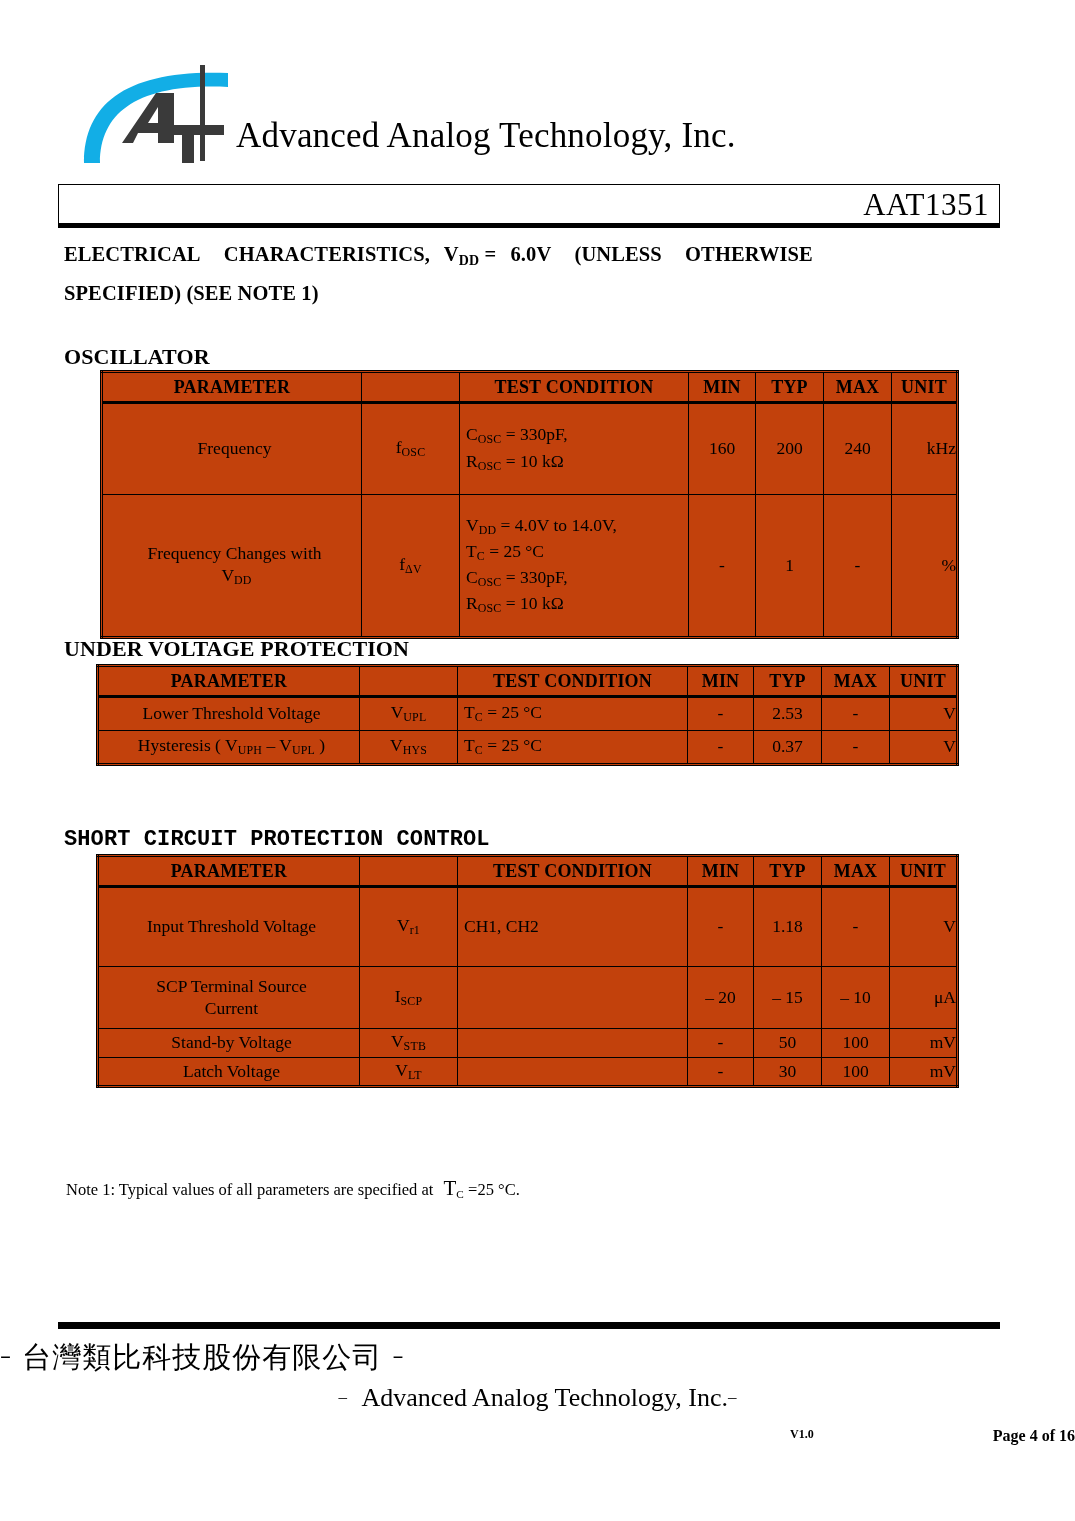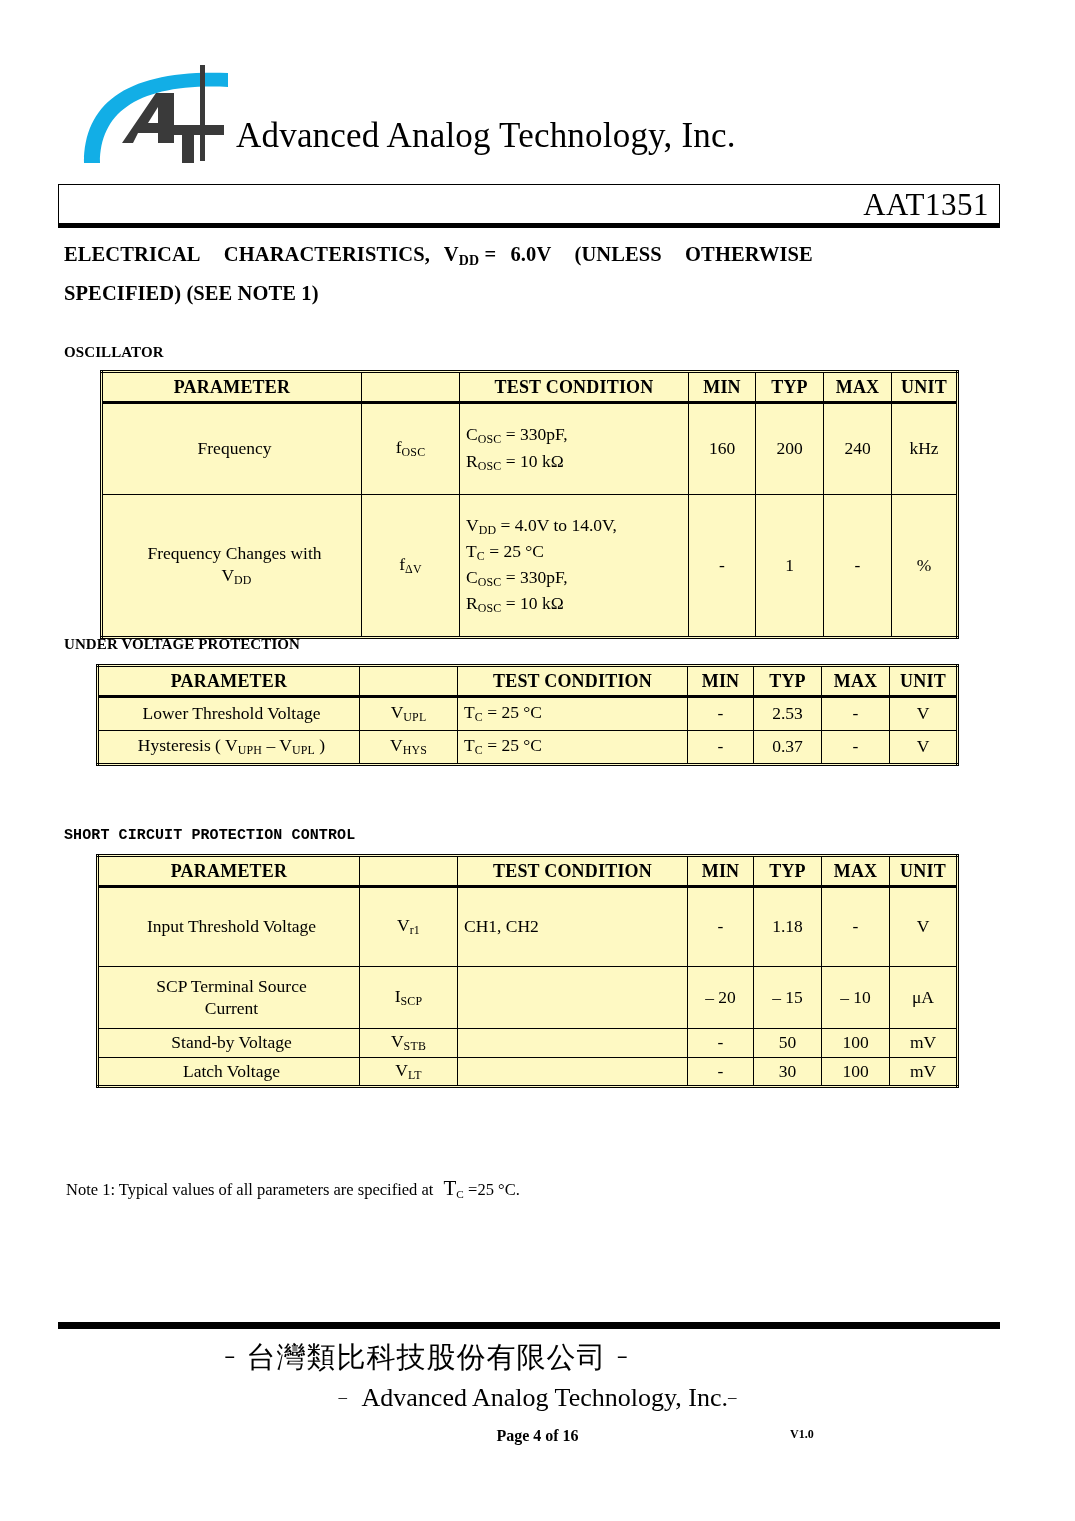--- a/index.html
+++ b/index.html
@@ -71,34 +71,34 @@
     font-size: 20.5px;
     line-height: 32px;
     letter-spacing: 0.1px;
   }
   #main-title .sp { display:inline-block; width: 9px; }
 
   
   .section-label {
     position: absolute;
     font-weight: bold;
-    font-size: 15px;
+    font-size: 22px;
     letter-spacing: 0.1px;
     white-space: nowrap;
   }
   #label-osc  { left: 64px; top: 344px; }
   #label-uvp  { left: 64px; top: 636px; }
   #label-scp  { left: 64px; top: 827px; font-family: Liberation Mono, monospace; }
 
   
   table.spec {
     position: absolute;
     border-collapse: collapse;
     table-layout: fixed;
-    background: #fef9c3;
+    background: #c2410c;
   }
   table.spec td, table.spec th {
     border: 1px solid #000;
     padding: 0;
     font-weight: normal;
     font-size: 17.5px;
     vertical-align: middle;
     line-height: 1.25;
   }
   table.spec thead th {
@@ -110,21 +110,21 @@
     height: 28px;
   }
   
   table.spec {
     border: 3px double #000;
   }
   .c-param   { text-align: center;   padding-left: 5px !important; }
   .c-sym     { text-align: center; }
   .c-cond    { text-align: left;   padding-left: 6px !important; }
   .c-num     { text-align: center; }
-  .c-unit    { text-align: center; }
+  .c-unit    { text-align: right; }
 
   .cond-line { display: block; margin: 3px 0 3px 0; }
 
   
   sub { font-size: 0.68em; vertical-align: -0.28em; letter-spacing: 0.2px; }
 
   
   #note1 {
     position: absolute;
     left: 66px;
@@ -139,42 +139,42 @@
     left: 58px;
     top: 1322px;
     width: 942px;
     height: 7px;
     background: #000;
   }
   #footer-cn {
     position: absolute;
     left: 0; top: 1338px;
     width: 853px;
-    text-align: center;
+    text-align: left;
     font-size: 29px;
     font-family: "DejaVu Sans", sans-serif;
     letter-spacing: 1px;
     white-space: nowrap;
   }
   #footer-cn .dash { font-size: 22px; vertical-align: 4px; }
   #footer-en {
     position: absolute;
     left: 0; top: 1383px;
     width: 1075px;
     text-align: center;
     font-size: 26px;
     font-family: "Liberation Serif", serif;
     white-space: nowrap;
   }
   #footer-en .dash { font-size: 17px; vertical-align: 4px; }
   #footer-page {
     position: absolute;
     left: 0; top: 1427px;
     width: 1075px;
-    text-align: center;
+    text-align: right;
     font-size: 16px;
     font-weight: bold;
   }
   #footer-version {
     position: absolute;
     left: 790px; top: 1427px;
     font-size: 12px;
     font-weight: bold;
   }
 </style>

